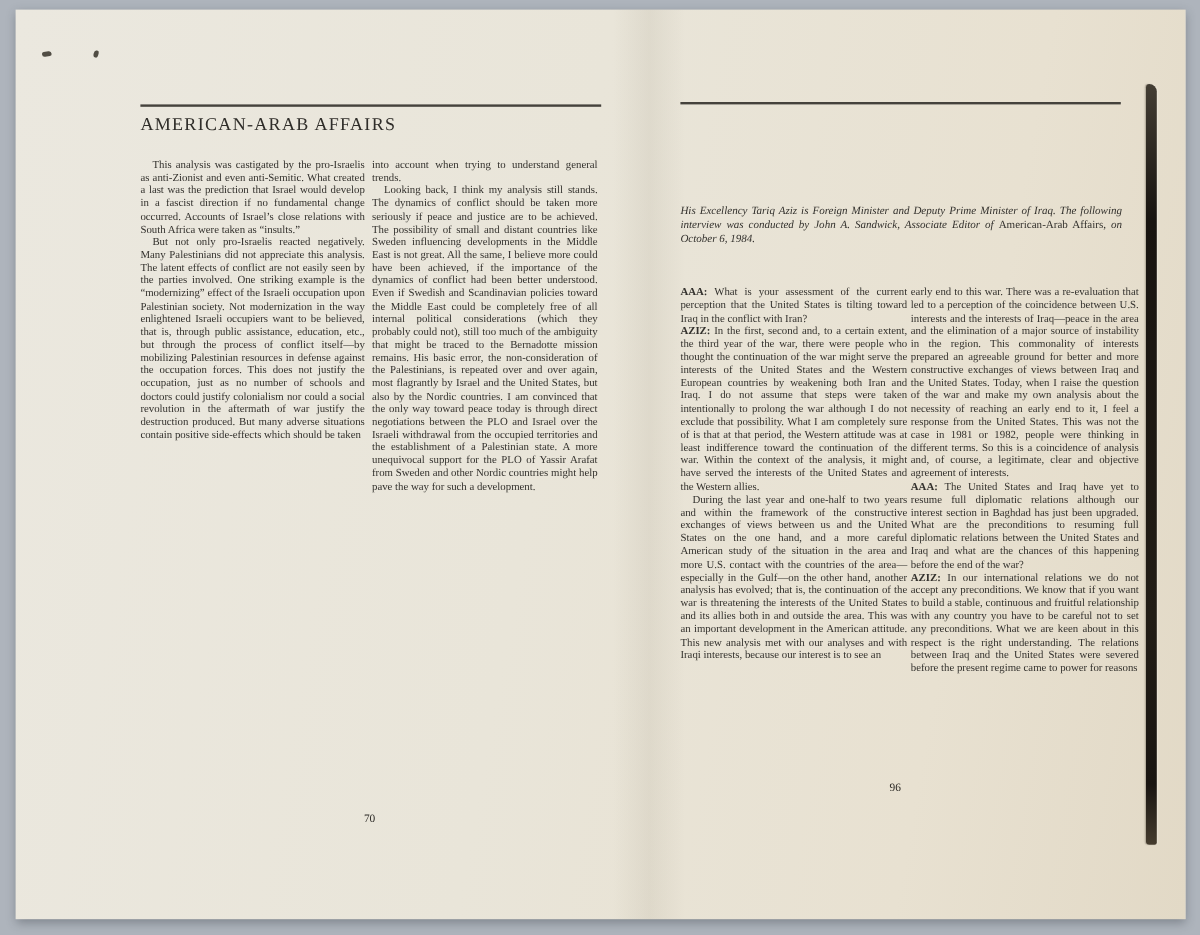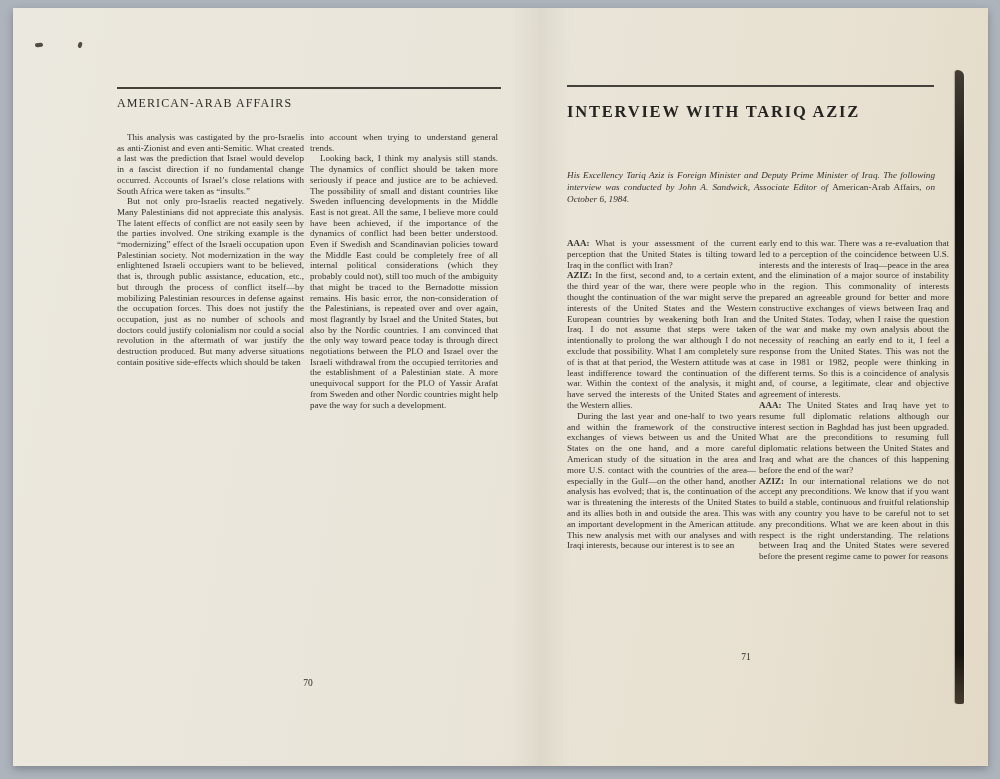--- a/index.html
+++ b/index.html
@@ -29,21 +29,21 @@
   .speck{position:absolute;background:#514d44;}
   .speck.s1{left:22px;top:35px;width:8px;height:4px;border-radius:2px 3px 2px 3px;transform:rotate(-8deg);}
   .speck.s2{left:65px;top:34px;width:4px;height:6px;border-radius:50% 30% 40% 50%;transform:rotate(14deg);}
 
   .rule{position:absolute;height:2px;background:#45423c;}
   .header-rule-left{left:104px;top:79px;width:384px;}
   .header-rule-right{left:554px;top:77px;width:367px;}
 
   .running-header{
     position:absolute;left:104px;top:88px;
-    font-size:12px;letter-spacing:1.1px;color:#2f2d29;
+    font-size:15px;letter-spacing:1.1px;color:#2f2d29;
   }
 
   .col{position:absolute;color:#33312d;font-size:9px;line-height:10.7px;text-align:justify;}
   .col p{margin:0;}
   .col p.indent{text-indent:10px;}
   .col-l1{left:104px;top:124px;width:187px;}
   .col-l2{left:297px;top:124px;width:188px;}
   .col-r1{left:554px;top:230px;width:189px;line-height:10.8px;}
   .col-r2{left:746px;top:230px;width:190px;line-height:10.8px;}
 
@@ -87,32 +87,31 @@
     </div>
 
     <div class="col col-l2">
       <p class="body-p">into account when trying to understand general trends.</p>
       <p class="body-p indent">Looking back, I think my analysis still stands. The dynamics of conflict should be taken more seriously if peace and justice are to be achieved. The possibility of small and distant countries like Sweden influencing developments in the Middle East is not great. All the same, I believe more could have been achieved, if the importance of the dynamics of conflict had been better understood. Even if Swedish and Scandinavian policies toward the Middle East could be completely free of all internal political considerations (which they probably could not), still too much of the ambiguity that might be traced to the Bernadotte mission remains. His basic error, the non-consideration of the Palestinians, is repeated over and over again, most flagrantly by Israel and the United States, but also by the Nordic countries. I am convinced that the only way toward peace today is through direct negotiations between the PLO and Israel over the Israeli withdrawal from the occupied territories and the establishment of a Palestinian state. A more unequivocal support for the PLO of Yassir Arafat from Sweden and other Nordic countries might help pave the way for such a development.</p>
     </div>
 
     <div class="page-number pn-left">70</div>
 
     <div class="rule header-rule-right"></div>
-    <h1 class="title">INTERVIEW WITH TARIQ AZIZ</h1>
 
     <p class="intro"><span class="it">His Excellency Tariq Aziz is Foreign Minister and Deputy Prime Minister of Iraq. The following interview was conducted by John A. Sandwick, Associate Editor of </span><span class="rm">American-Arab Affairs,</span><span class="it"> on October 6, 1984.</span></p>
 
     <div class="col col-r1">
       <p class="qa"><span class="speaker">AAA:</span> <span class="qtext">What is your assessment of the current perception that the United States is tilting toward Iraq in the conflict with Iran?</span></p>
       <p class="qa gap"><span class="speaker">AZIZ:</span> <span>In the first, second and, to a certain extent, the third year of the war, there were people who thought the continuation of the war might serve the interests of the United States and the Western European countries by weakening both Iran and Iraq. I do not assume that steps were taken intentionally to prolong the war although I do not exclude that possibility. What I am completely sure of is that at that period, the Western attitude was at least indifference toward the continuation of the war. Within the context of the analysis, it might have served the interests of the United States and the Western allies.</span></p>
       <p class="body-p indent">During the last year and one-half to two years and within the framework of the constructive exchanges of views between us and the United States on the one hand, and a more careful American study of the situation in the area and more U.S. contact with the countries of the area—especially in the Gulf—on the other hand, another analysis has evolved; that is, the continuation of the war is threatening the interests of the United States and its allies both in and outside the area. This was an important development in the American attitude. This new analysis met with our analyses and with Iraqi interests, because our interest is to see an</p>
     </div>
 
     <div class="col col-r2">
       <p class="body-p">early end to this war. There was a re-evaluation that led to a perception of the coincidence between U.S. interests and the interests of Iraq—peace in the area and the elimination of a major source of instability in the region. This commonality of interests prepared an agreeable ground for better and more constructive exchanges of views between Iraq and the United States. Today, when I raise the question of the war and make my own analysis about the necessity of reaching an early end to it, I feel a response from the United States. This was not the case in 1981 or 1982, people were thinking in different terms. So this is a coincidence of analysis and, of course, a legitimate, clear and objective agreement of interests.</p>
       <p class="qa gap"><span class="speaker">AAA:</span> <span class="qtext">The United States and Iraq have yet to resume full diplomatic relations although our interest section in Baghdad has just been upgraded. What are the preconditions to resuming full diplomatic relations between the United States and Iraq and what are the chances of this happening before the end of the war?</span></p>
       <p class="qa gap"><span class="speaker">AZIZ:</span> <span>In our international relations we do not accept any preconditions. We know that if you want to build a stable, continuous and fruitful relationship with any country you have to be careful not to set any preconditions. What we are keen about in this respect is the right understanding. The relations between Iraq and the United States were severed before the present regime came to power for reasons</span></p>
     </div>
 
-    <div class="page-number pn-right">71</div>
+    <div class="page-number pn-right">96</div>
 
   </div>
 </div>
 
 </body></html>

